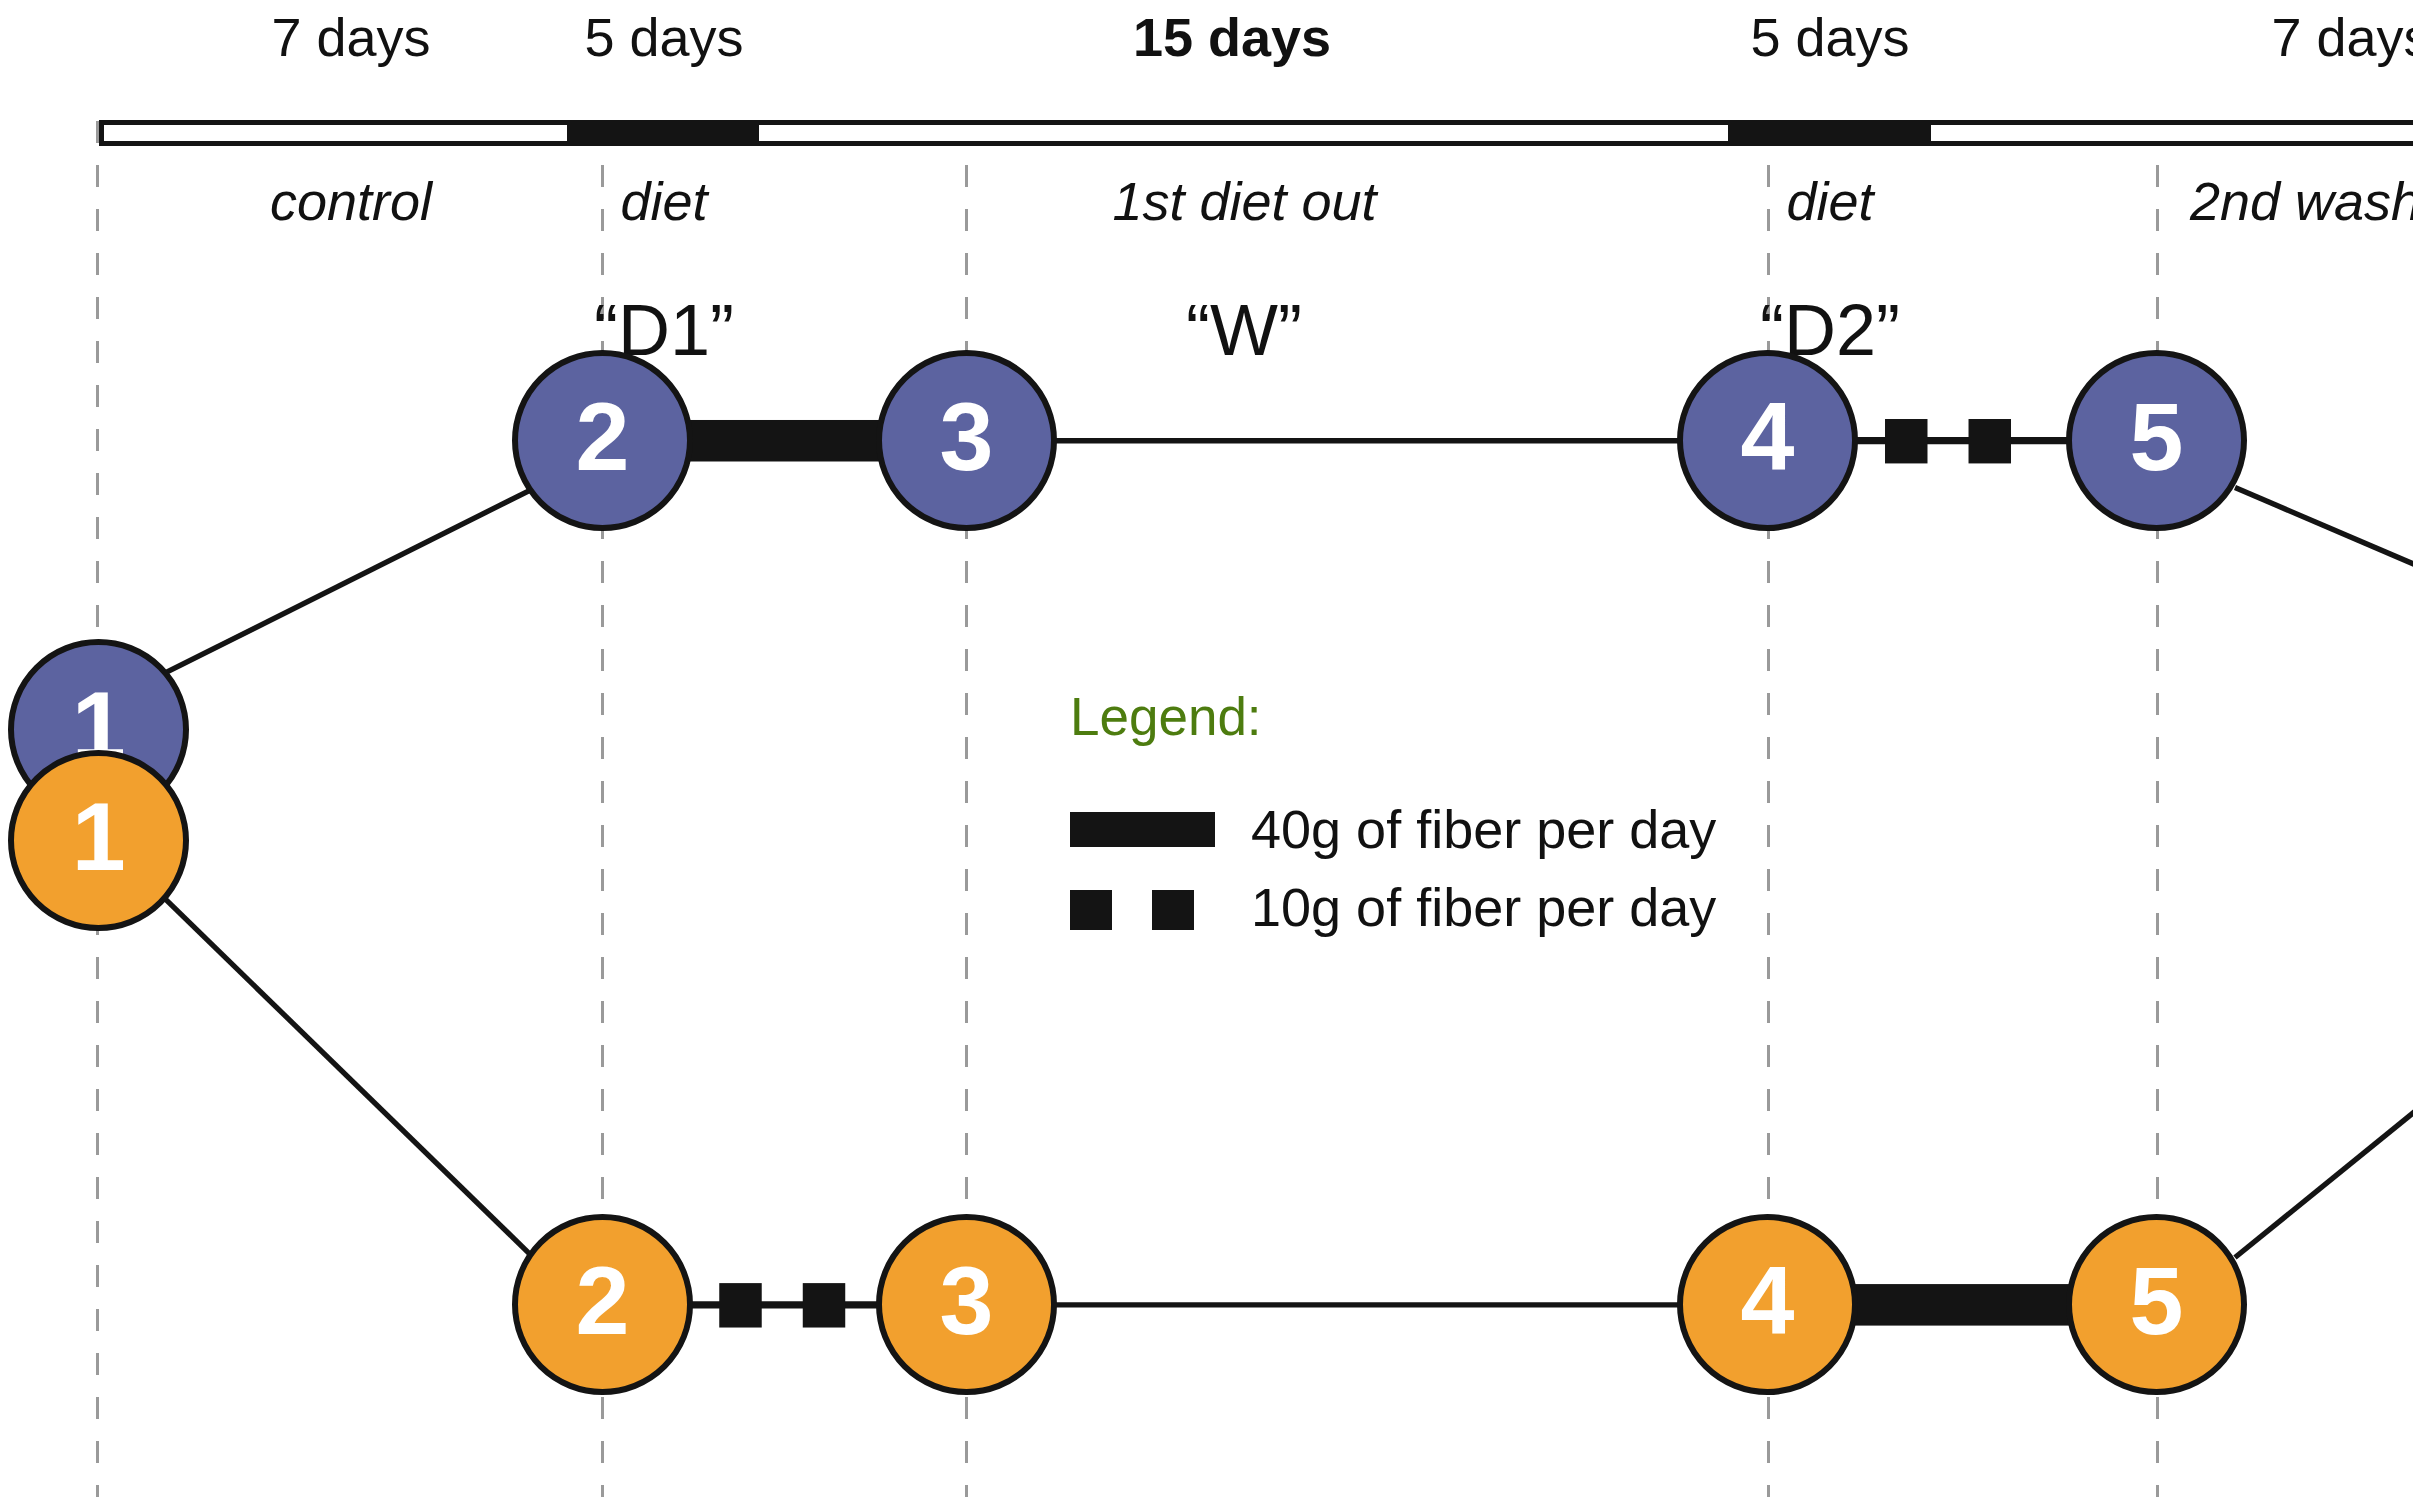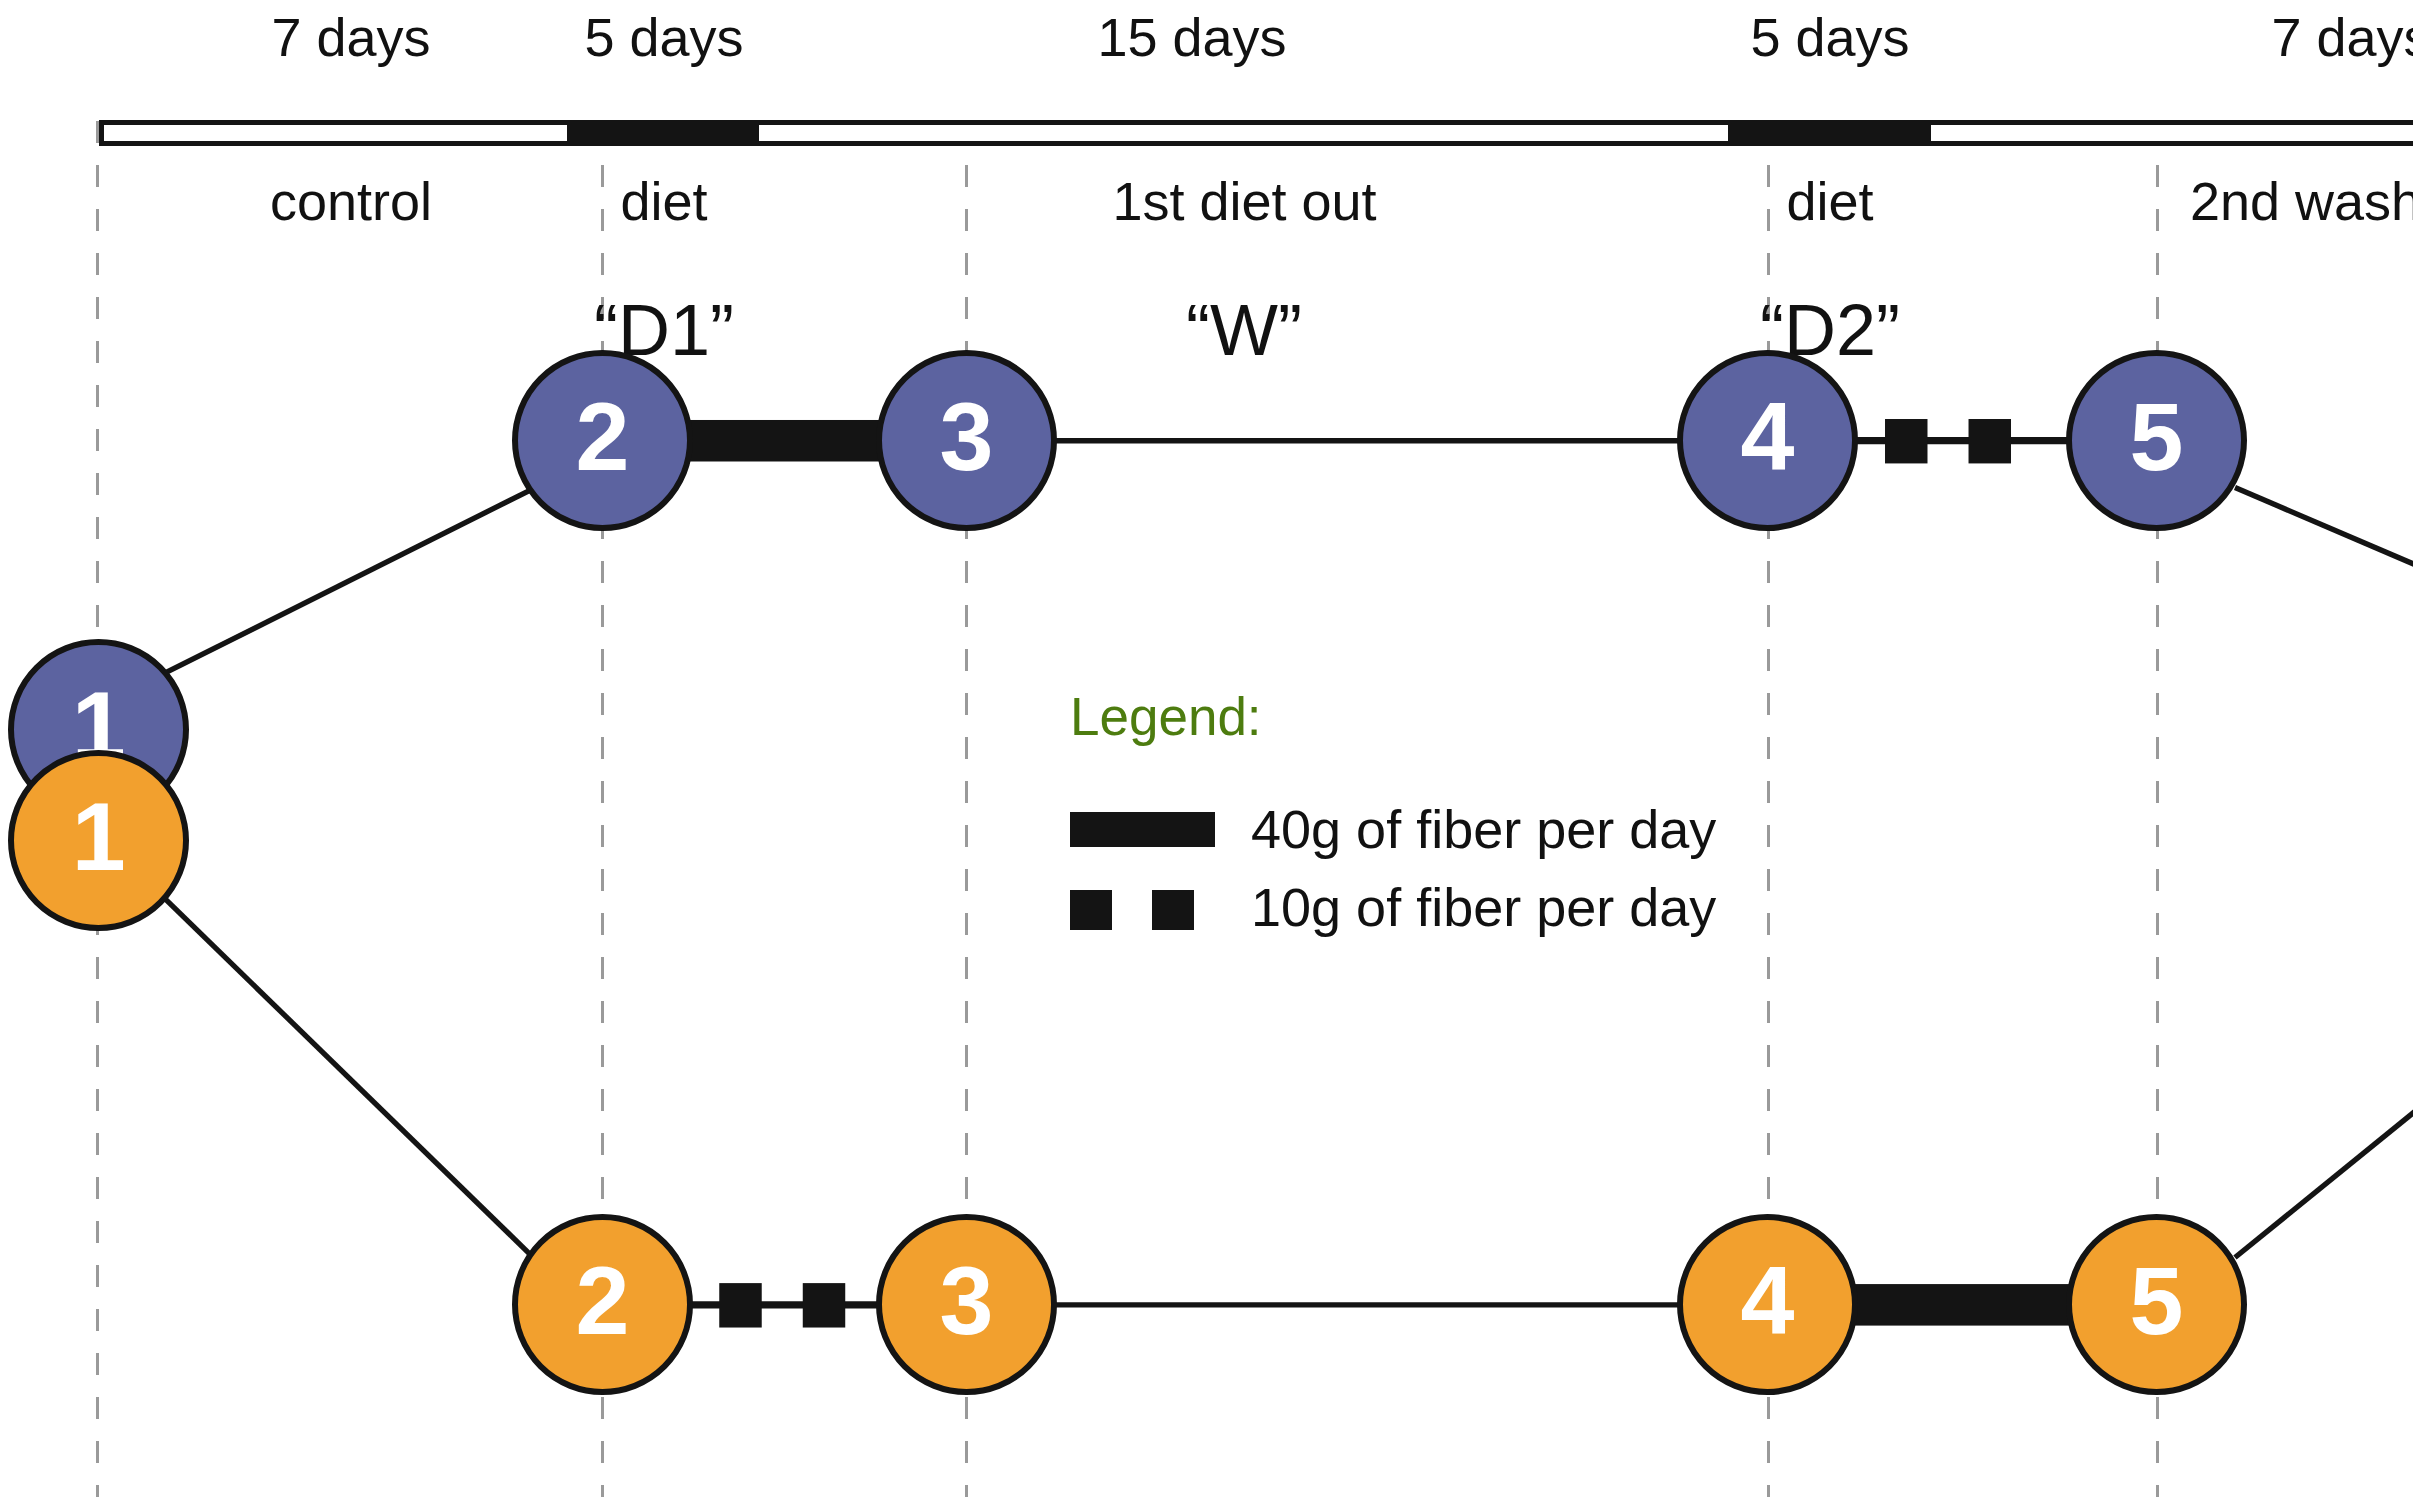--- a/index.html
+++ b/index.html
@@ -55,20 +55,21 @@
     background: #141414;
   }
   
   .phase-label {
     position: absolute;
     text-align: center;
     font-size: 54px;
     color: #111111;
     white-space: nowrap;
     line-height: 1;
+    font-style: italic;
   }
   .phase-code {
     position: absolute;
     text-align: center;
     font-size: 72px;
     color: #111111;
     white-space: nowrap;
     line-height: 1;
   }
   
@@ -152,21 +153,21 @@
 <div id="stage">
 
   <div class="guide" style="left:96px"></div>
   <div class="guide" style="left:601px"></div>
   <div class="guide" style="left:965px"></div>
   <div class="guide" style="left:1767px"></div>
   <div class="guide" style="left:2156px"></div>
 
   <div class="dur-label" style="left:206px; top:9.7px; width:290px;">7 days</div>
   <div class="dur-label" style="left:519px; top:9.7px; width:290px;">5 days</div>
-  <div class="dur-label" style="left:1047px; top:9.7px; width:290px;">15 days</div>
+  <div class="dur-label" style="left:1087px; top:9.7px; width:290px;font-weight:bold;">15 days</div>
   <div class="dur-label" style="left:1685px; top:9.7px; width:290px;">5 days</div>
   <div class="dur-label" style="left:2206px; top:9.7px; width:290px;">7 days</div>
 
   <div id="timeline">
     <div class="tl-seg" style="left:463px; width:192px;"></div>
     <div class="tl-seg" style="left:1624px; width:203px;"></div>
   </div>
 
   <div class="phase-label" style="left:206px; top:174px; width:290px;">control</div>
   <div class="phase-label" style="left:519px; top:174px; width:290px;">diet</div>

